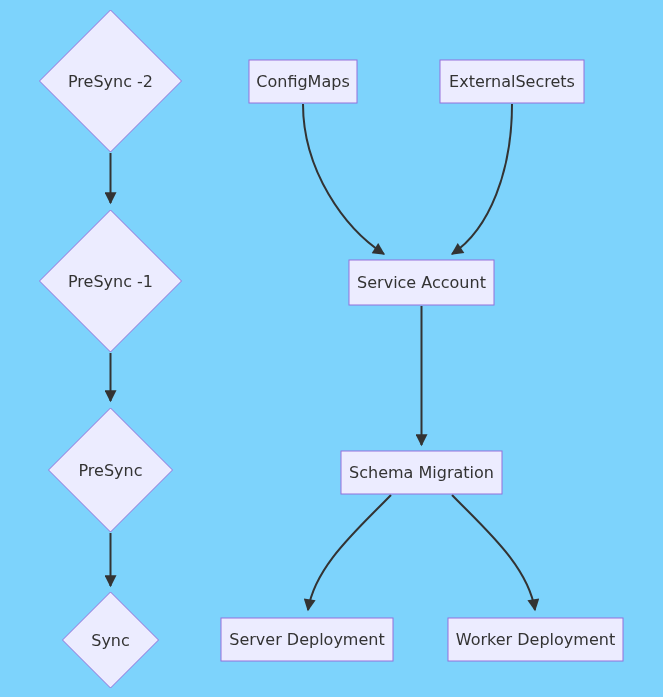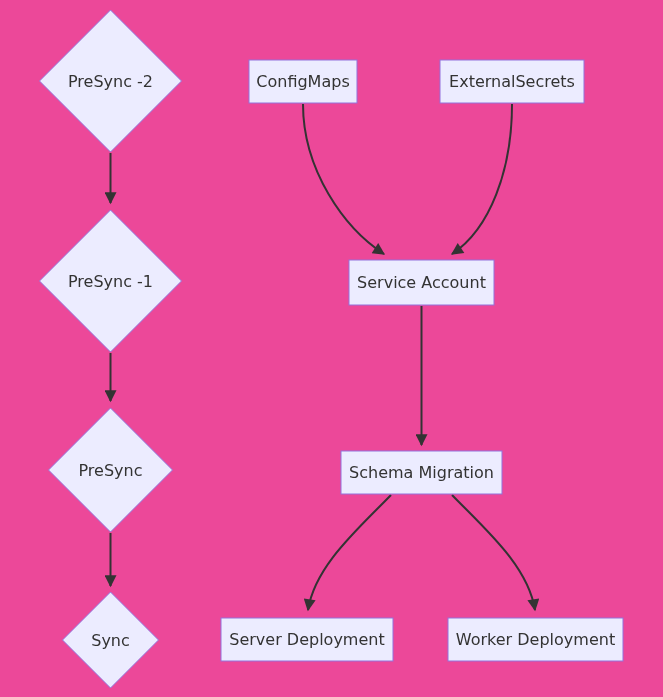--- a/index.html
+++ b/index.html
@@ -3,21 +3,21 @@
 <meta charset="utf-8">
 <style>
   html, body {
     margin: 0;
     padding: 0;
     background: #ffffff;
   }
   .canvas-wrap {
     width: 663px;
     height: 697px;
-    background: #ec4899;
+    background: #7dd3fc;
     overflow: hidden;
   }
   svg { display: block; }
   .edge {
     fill: none;
     stroke-width: 2px;
   }
   .node-shape {
     stroke-width: 1px;
   }

